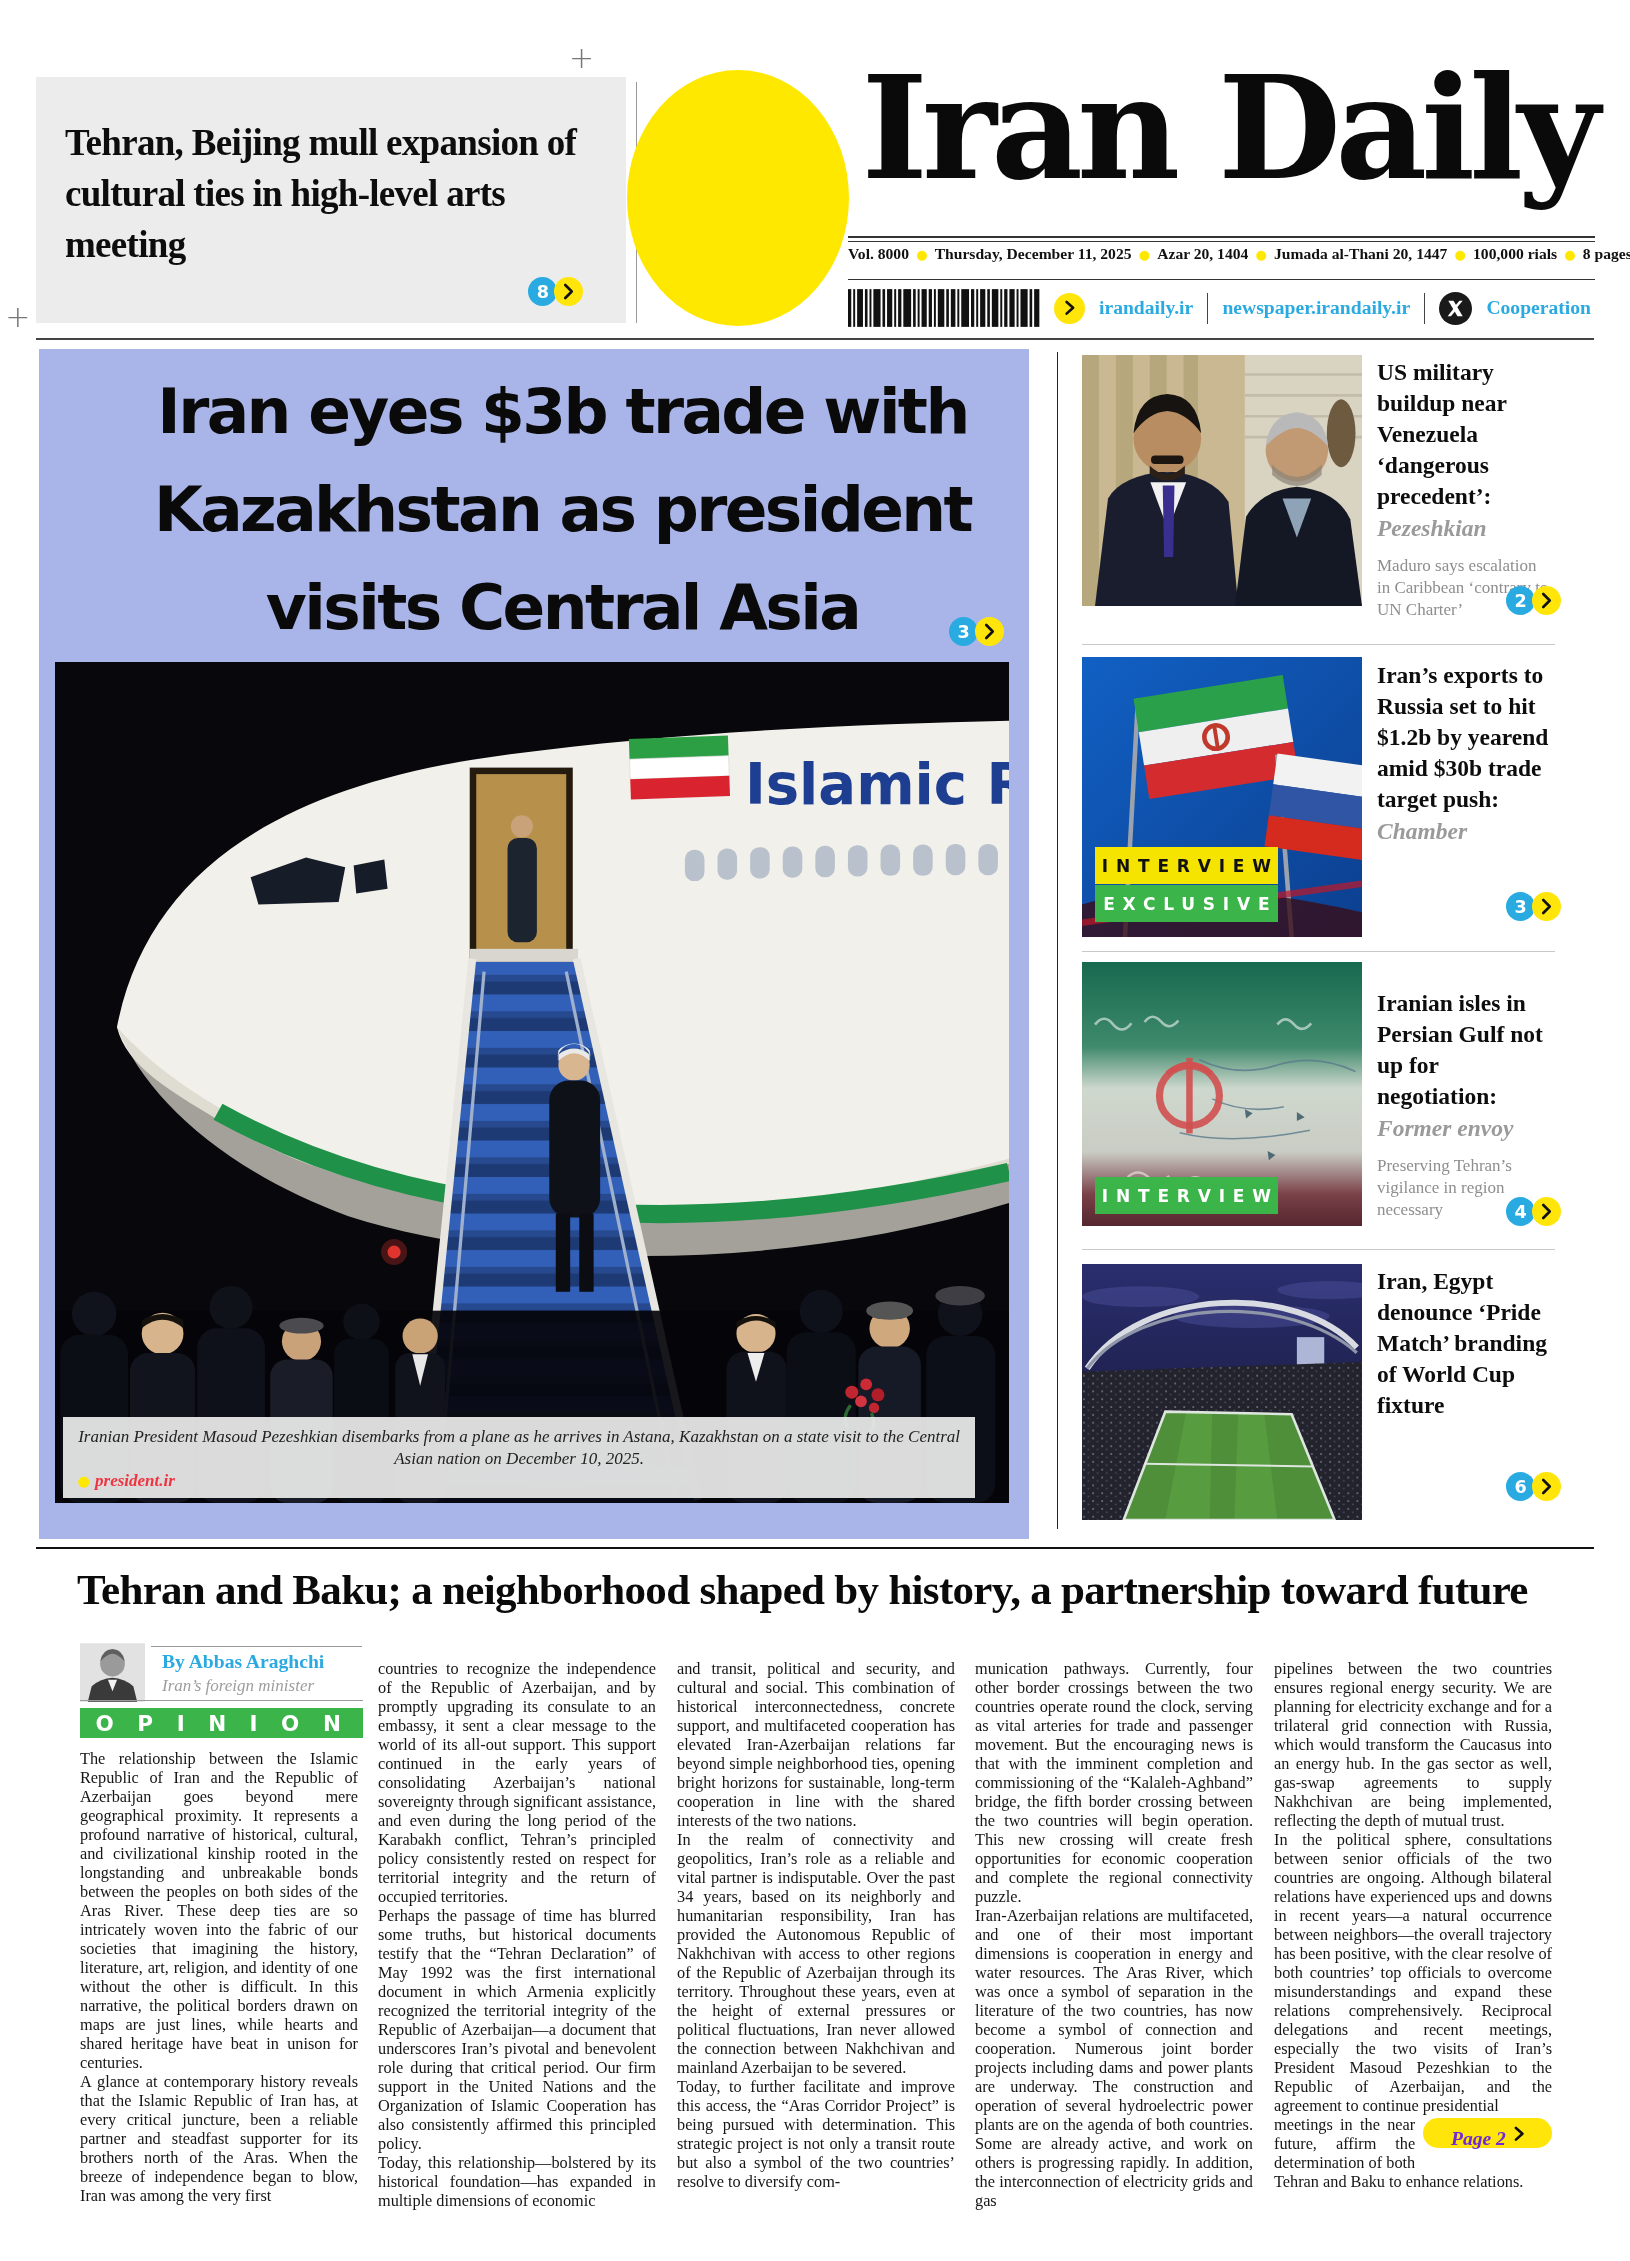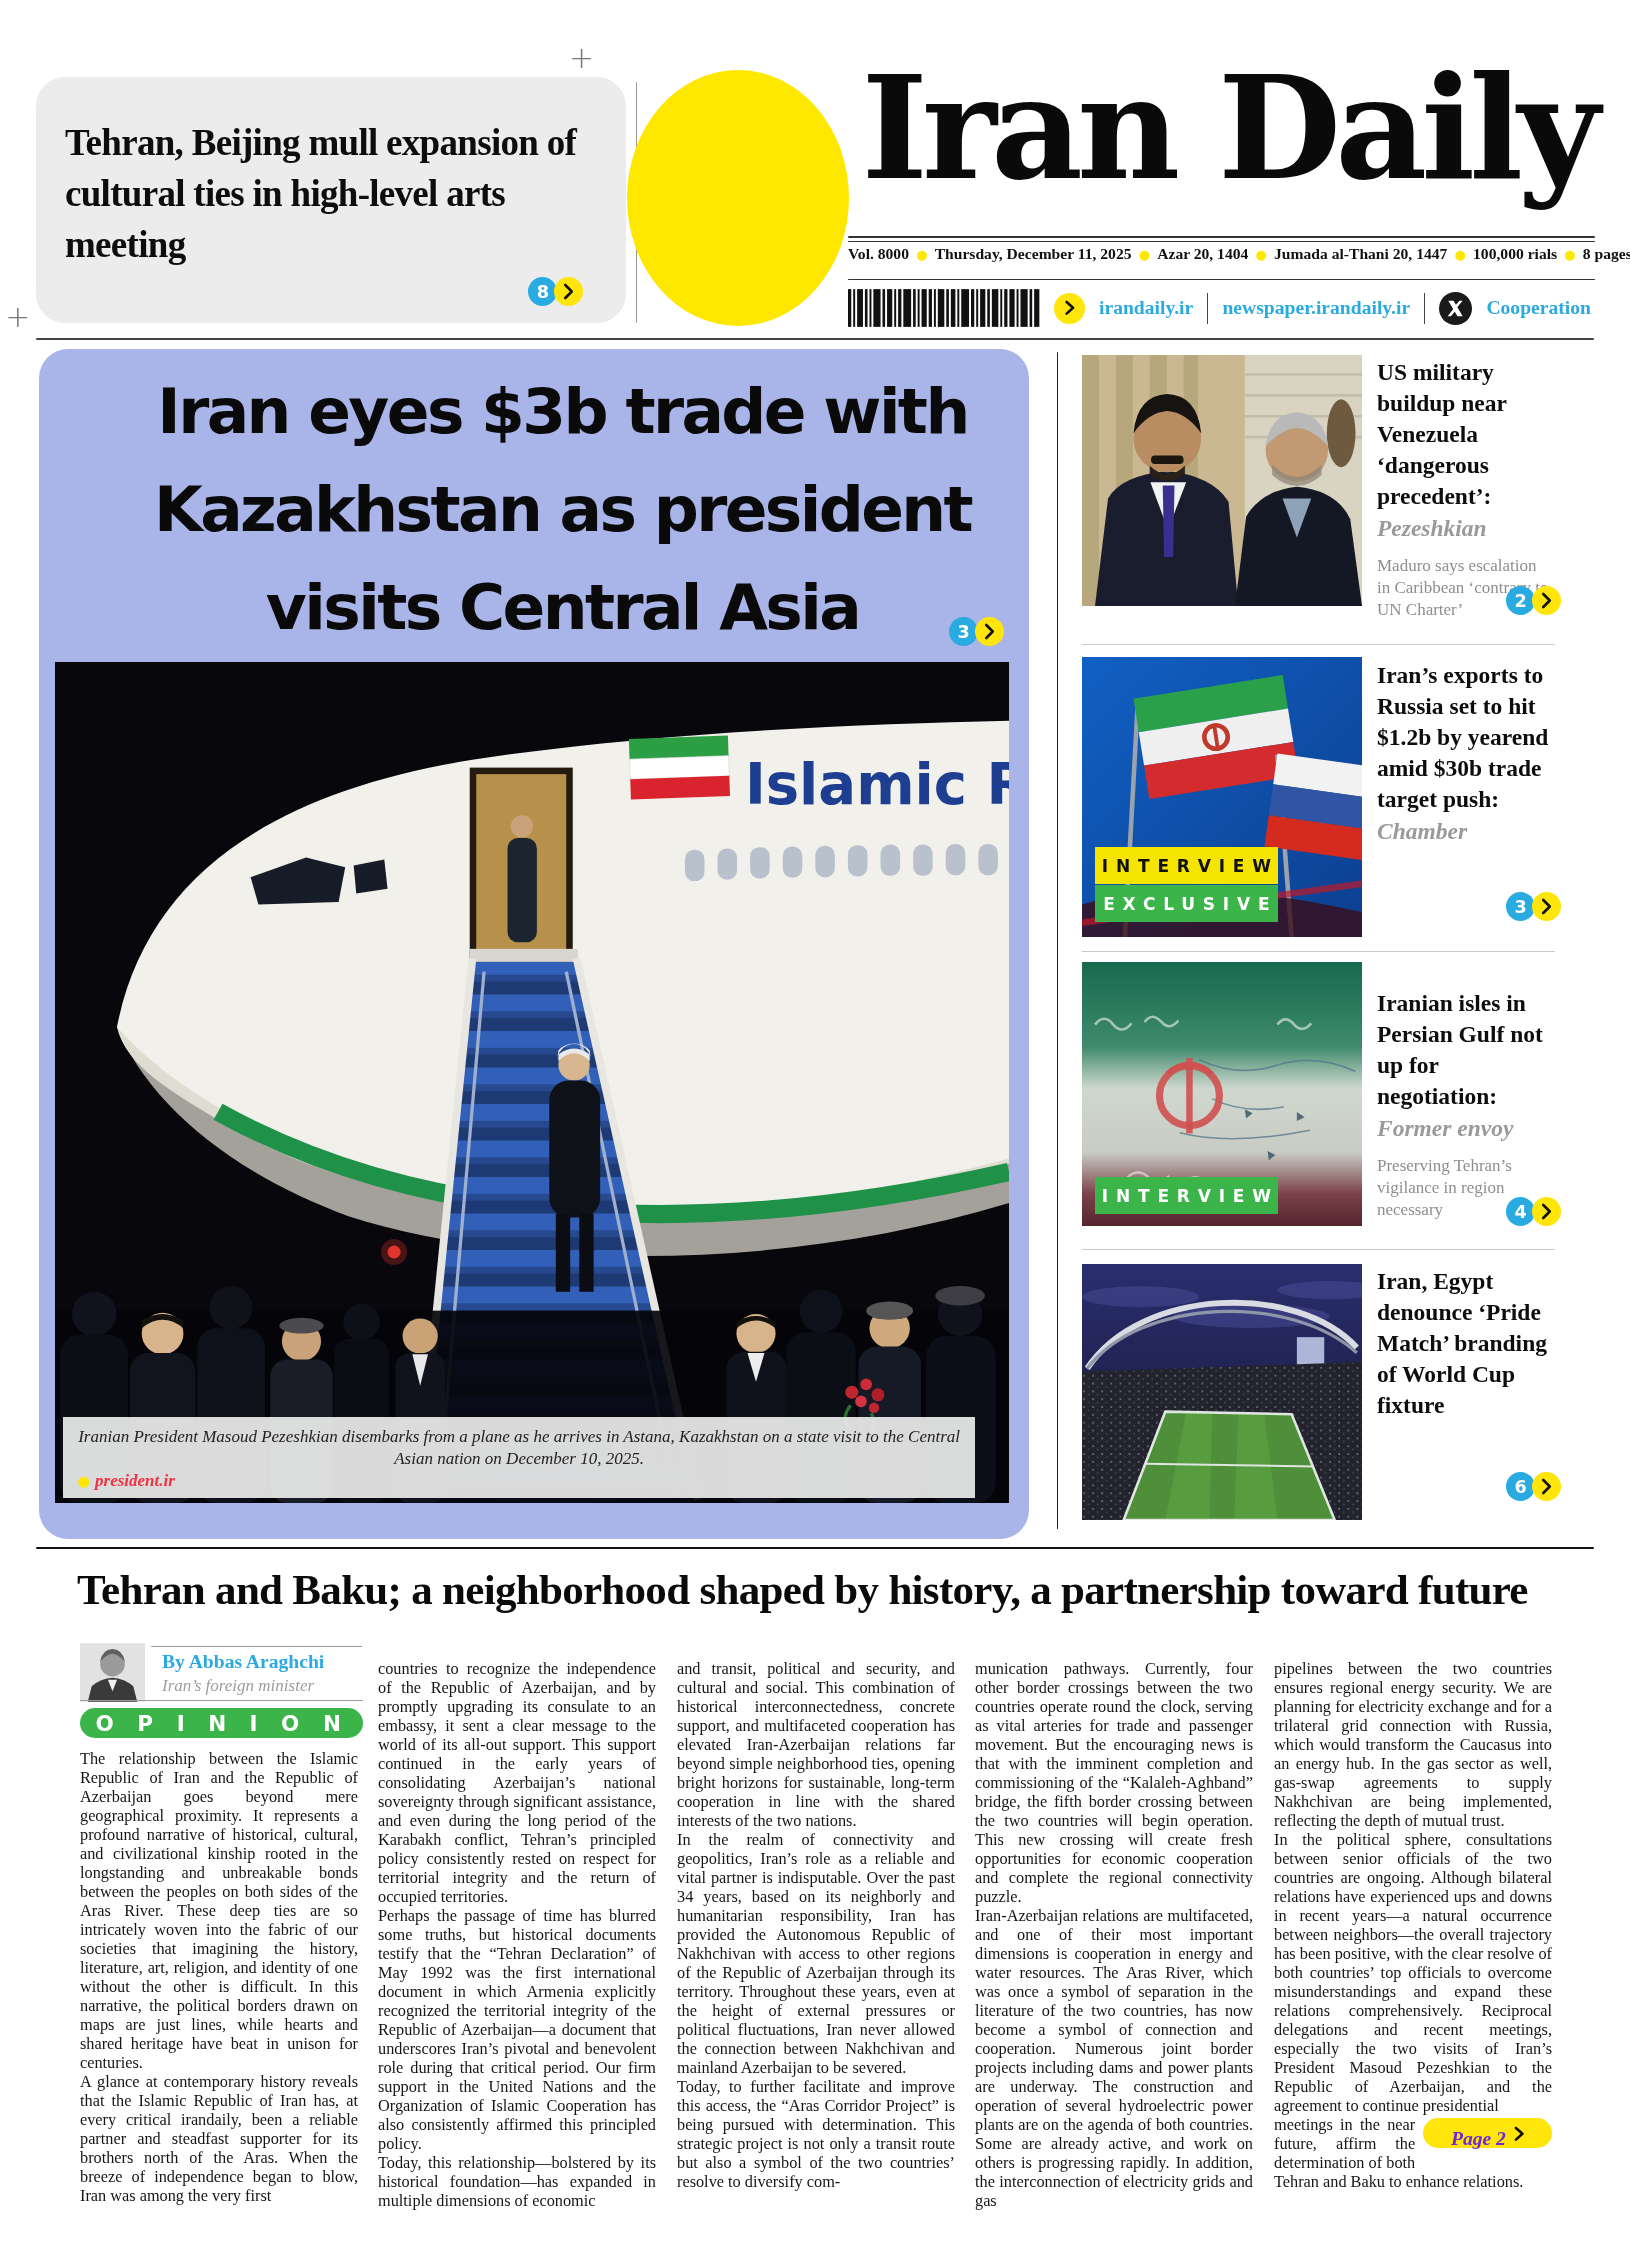--- a/index.html
+++ b/index.html
@@ -1,18 +1,18 @@
 <!DOCTYPE html>
 <html style="font-size:10.4px"><head>
 <meta charset="utf-8">
 <style>
   html,body{margin:0;padding:0;background:#fff;}
   #page{position:relative;width:1630px;height:2261px;background:#fff;overflow:hidden;
         font-family:"Liberation Serif",serif;color:#111;}
-  .abs{position:absolute;border-radius:29px;}
+  .abs{position:absolute;}
 
   
   .crop{position:absolute;color:#777;font:300 30px "DejaVu Sans",sans-serif;}
 
   
   #teaser{left:36px;top:77px;width:590px;height:246px;background:#ececec;}
   #teaser h2{margin:40px 26px 0 29px;font:bold 37px/51px "Liberation Serif",serif;color:#0d0d0d;letter-spacing:-0.7px;}
   .badge-pair{position:absolute;display:flex;}
   .bnum{width:29px;height:29px;border-radius:50%;background:#29abe2;color:#fff;
         font:bold 17.6px "DejaVu Sans",sans-serif;display:flex;align-items:center;justify-content:center;z-index:2;}
@@ -527,21 +527,21 @@
     </svg>
   </div>
   <div class="by-rule abs" style="left:151px;top:1646px;width:211px;"></div>
   <div id="byline-name" class="abs">By Abbas Araghchi</div>
   <div id="byline-role" class="abs">Iran’s foreign minister</div>
   <div class="by-rule abs" style="left:80px;top:1700px;width:283px;"></div>
   <div id="opinion-band" class="abs">OPINION</div>
 
   <div class="opcol" style="left:80px;top:1749px;">
     <p>The relationship between the Islamic Republic of Iran and the Republic of Azerbaijan goes beyond mere geographical proximity. It represents a profound narrative of historical, cultural, and civilizational kinship rooted in the longstanding and unbreakable bonds between the peoples on both sides of the Aras River. These deep ties are so intricately woven into the fabric of our societies that imagining the history, literature, art, religion, and identity of one without the other is difficult. In this narrative, the political borders drawn on maps are just lines, while hearts and shared heritage have beat in unison for centuries.</p>
-    <p>A glance at contemporary history reveals that the Islamic Republic of Iran has, at every critical irandaily, been a reliable partner and steadfast supporter for its brothers north of the Aras. When the breeze of independence began to blow, Iran was among the very first</p>
+    <p>A glance at contemporary history reveals that the Islamic Republic of Iran has, at every critical juncture, been a reliable partner and steadfast supporter for its brothers north of the Aras. When the breeze of independence began to blow, Iran was among the very first</p>
   </div>
   <div class="opcol" style="left:378px;top:1659px;">
     <p>countries to recognize the independence of the Republic of Azerbaijan, and by promptly upgrading its consulate to an embassy, it sent a clear message to the world of its all-out support. This support continued in the early years of consolidating Azerbaijan’s national sovereignty through significant assistance, and even during the long period of the Karabakh conflict, Tehran’s principled policy consistently rested on respect for territorial integrity and the return of occupied territories.</p>
     <p>Perhaps the passage of time has blurred some truths, but historical documents testify that the “Tehran Declaration” of May 1992 was the first international document in which Armenia explicitly recognized the territorial integrity of the Republic of Azerbaijan—a document that underscores Iran’s pivotal and benevolent role during that critical period. Our firm support in the United Nations and the Organization of Islamic Cooperation has also consistently affirmed this principled policy.</p>
     <p>Today, this relationship—bolstered by its historical foundation—has expanded in multiple dimensions of economic</p>
   </div>
   <div class="opcol" style="left:677px;top:1659px;">
     <p>and transit, political and security, and cultural and social. This combination of historical interconnectedness, concrete support, and multifaceted cooperation has elevated Iran-Azerbaijan relations far beyond simple neighborhood ties, opening bright horizons for sustainable, long-term cooperation in line with the shared interests of the two nations.</p>
     <p>In the realm of connectivity and geopolitics, Iran’s role as a reliable and vital partner is indisputable. Over the past 34 years, based on its neighborly and humanitarian responsibility, Iran has provided the Autonomous Republic of Nakhchivan with access to other regions of the Republic of Azerbaijan through its territory. Throughout these years, even at the height of external pressures or political fluctuations, Iran never allowed the connection between Nakhchivan and mainland Azerbaijan to be severed.</p>
     <p>Today, to further facilitate and improve this access, the “Aras Corridor Project” is being pursued with determination. This strategic project is not only a transit route but also a symbol of the two countries’ resolve to diversify com-</p>

